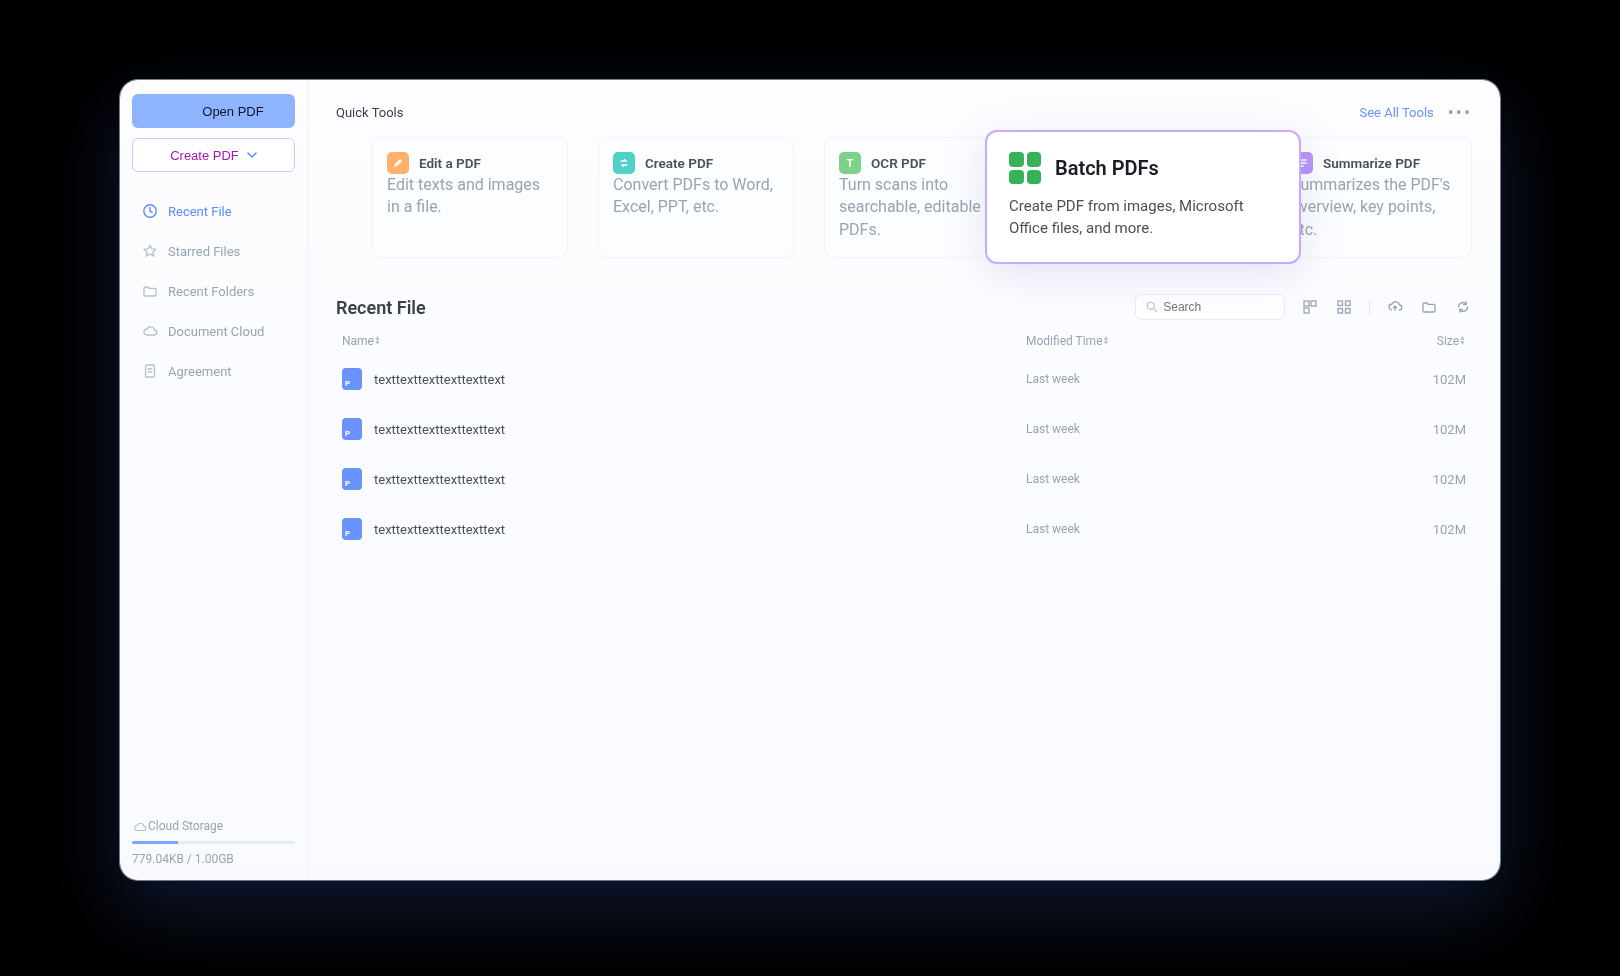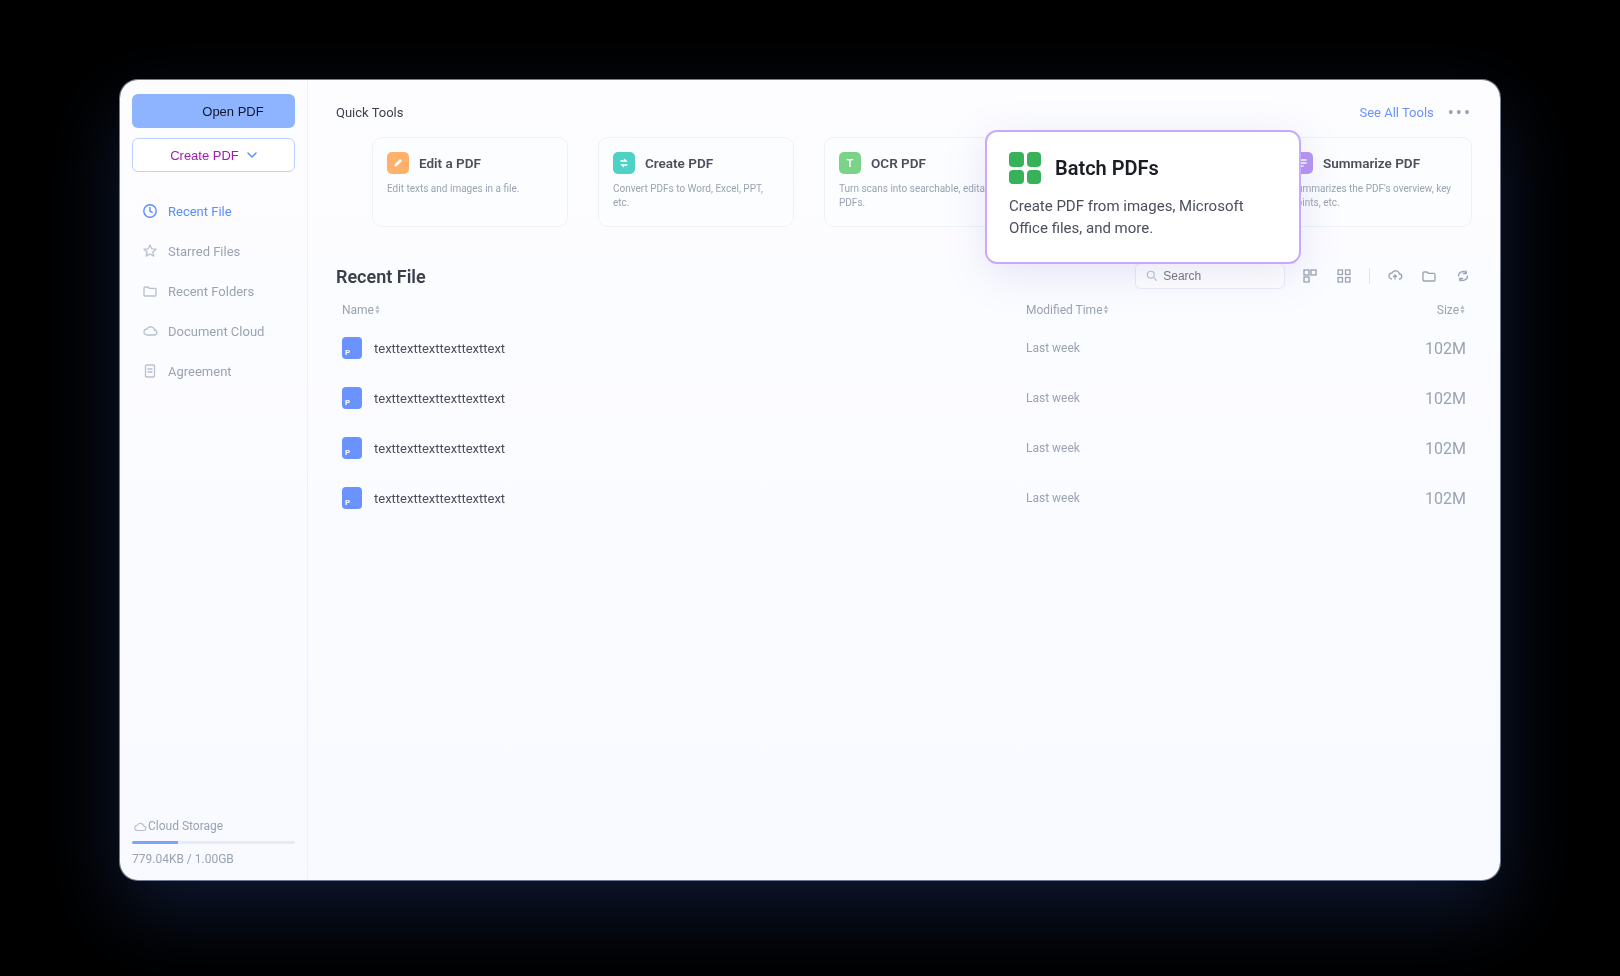--- a/index.html
+++ b/index.html
@@ -118,21 +118,21 @@
   .tool {
     background: #fcfdff;
     border: 1px solid #eef2f8;
     border-radius: 10px;
     padding: 14px 14px 16px 14px;
     cursor: pointer;
     min-height: 90px;
   }
   .tool-head { display:flex; align-items:center; gap:10px; }
   .tool-title { font-size: 13.5px; font-weight:600; color:#4a4f5b; }
-  .tool-desc { font-size: 10px; color:#9aa3b2; margin-top:8px; line-height:1.4; }
+  .tool-desc { font-size: 16px; color:#9aa3b2; line-height:1.4; }
   .tool-icon {
     width: 22px; height: 22px; border-radius: 5px;
     display:inline-flex; align-items:center; justify-content:center;
     font-size: 11px; color:#fff; font-weight:700;
   }
   .ic-orange { background:#ffb06b; }
   .ic-teal   { background:#4fd1c5; }
   .ic-green  { background:#7bd389; }
   .ic-blue   { background:#7ba4ff; }
   .ic-purple { background:#b794f4; }
@@ -194,21 +194,21 @@
     padding: 14px 6px;
     font-size: 13px;
   }
   .row-name { display:flex; align-items:center; gap:12px; color:#4a4f5b; }
   .file-ico {
     width:20px; height:22px; border-radius:4px; background:#6b93ff;
     display:inline-flex; align-items:flex-end; justify-content:flex-start;
     padding:2px 3px; color:#fff; font-size:8px; font-weight:700;
   }
   .row-mod { color:#9aa3b2; font-size:12px; }
-  .row-size { text-align:right; color:#9aa3b2; font-size:16px; }
+  .row-size { text-align:right; color:#9aa3b2; font-size:13px; }
 
   .chev-down { width:10px; height:10px; }
 </style>
 </head>
 <body>
 
 <div class="window">
 
   <aside class="sidebar">
     <button class="btn btn-primary">Open PDF</button>

